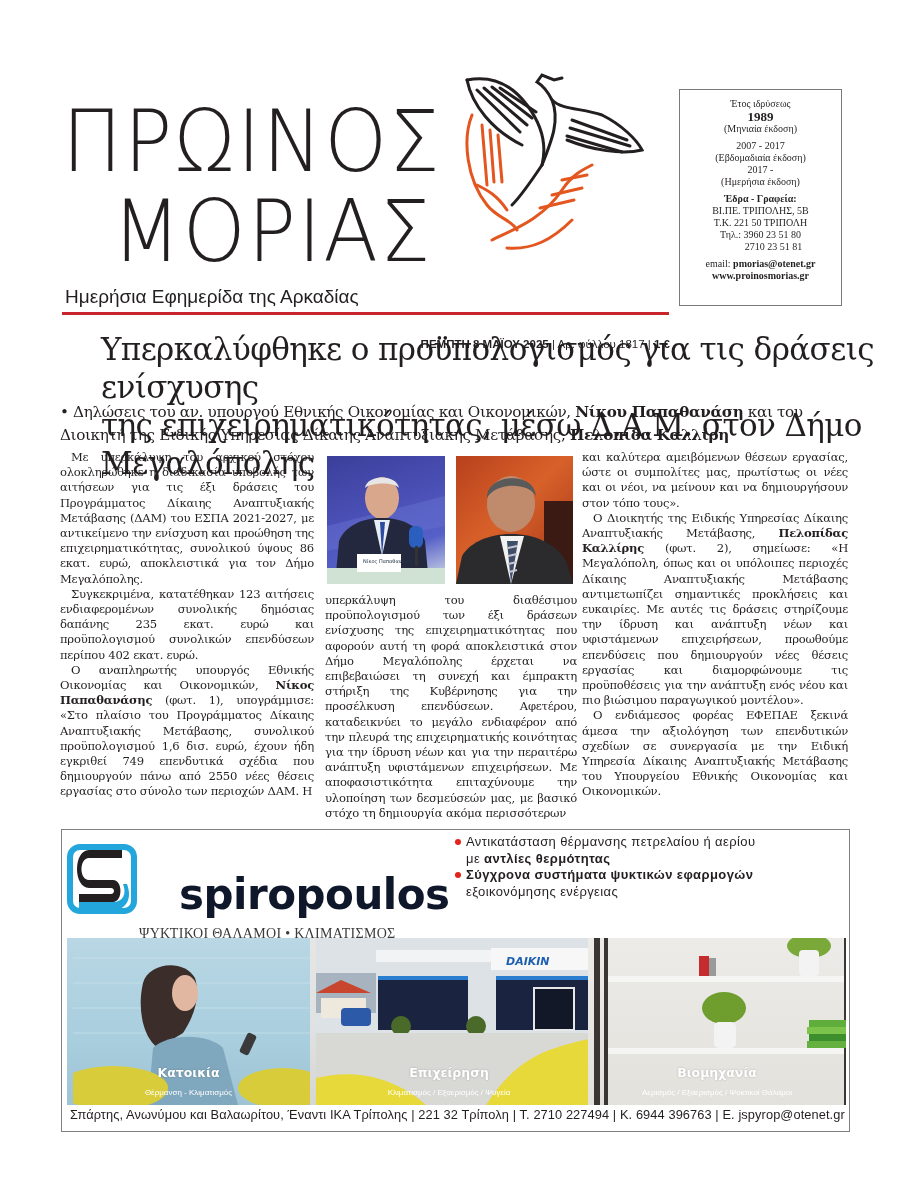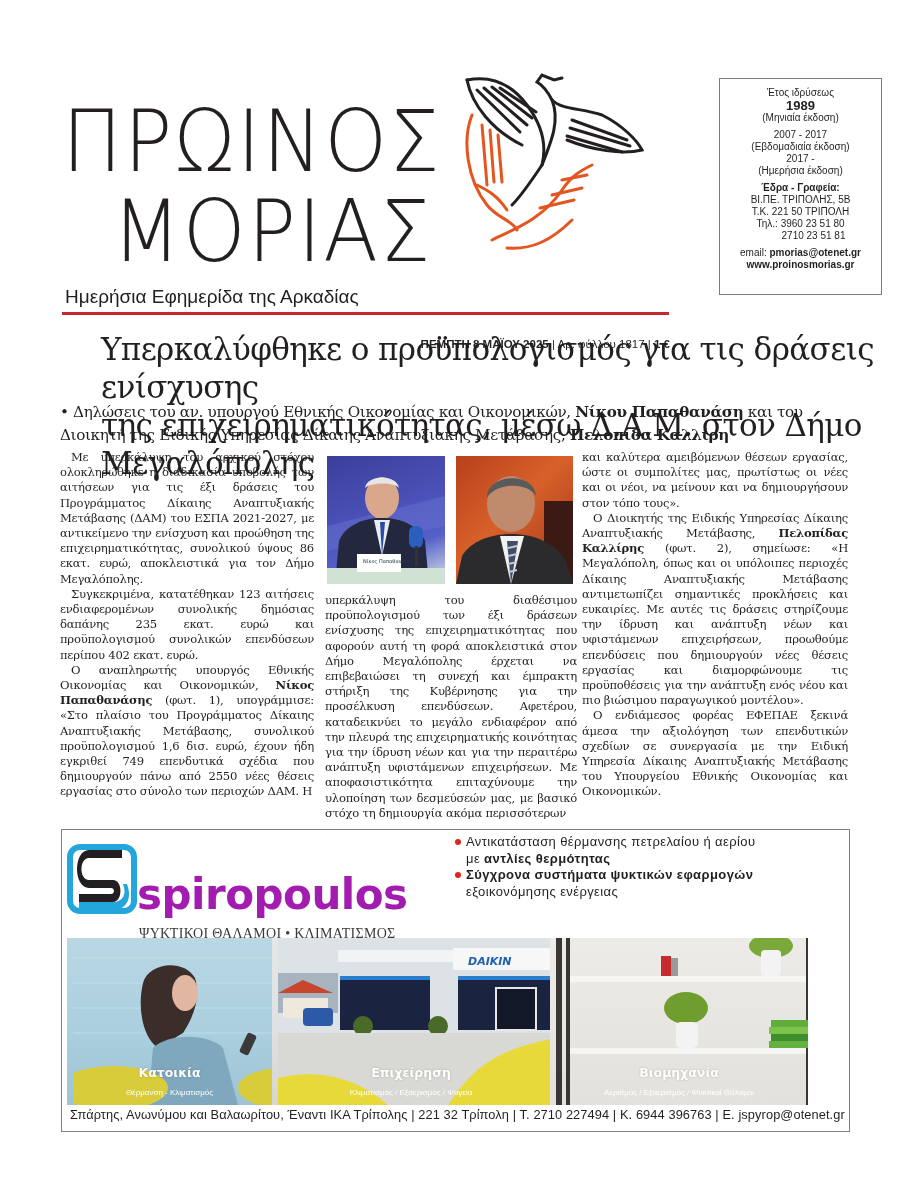--- a/index.html
+++ b/index.html
@@ -20,23 +20,23 @@
     font-size: 19px; color: #231f20;
   }
   .issue {
     position: absolute; right: 2px; top: 222px; font-family: "Liberation Sans", sans-serif;
     font-size: 11.5px; color: #231f20; white-space: nowrap; margin-top: 46px;
   }
   .issue b { font-weight: 700; }
   .red-rule { position: absolute; left: 0; top: 242px; width: 607px; height: 3px; background: #c8262c; }
 
   .infobox {
-    position: absolute; left: 679px; top: 78px; width: 163px; height: 217px;
-    border: 1px solid #7a7a7a; font-family: Liberation Sans, sans-serif;
-    font-size: 10px; text-align: center; color: #231f20; padding-top: 8px; line-height: 12px; margin-left: 40px;
+    position: absolute; left: 679px; top: 89px; width: 163px; height: 217px;
+    border: 1px solid #7a7a7a; font-family: Liberation Serif, serif;
+    font-size: 10px; text-align: center; color: #231f20; padding-top: 8px; line-height: 12px;
   }
   .infobox .year { font-size: 13px; font-weight: 700; line-height: 13px; }
   .infobox .gap { height: 5px; }
   .infobox b { font-weight: 700; }
 
   
   .headline {
     position: absolute; left: 60px; top: 330px; width: 790px; font-family: "DejaVu Serif", serif;
     font-size: 31px; line-height: 38px; color: #231f20; letter-spacing: -0.6px; margin-left: 41px;
   }
@@ -59,40 +59,40 @@
 
   .photo { position: absolute; top: 456px; height: 128px; overflow: hidden; }
   .photo1 { left: 327px; width: 118px; background: linear-gradient(160deg, #3b3f9a 0%, #4a4fb5 40%, #5560c8 70%, #dfe6e9 100%); }
   .photo2 { left: 456px; width: 117px; background: linear-gradient(135deg, #b8401c 0%, #d8612a 45%, #9e2f14 100%); }
 
   
   .ad { position: absolute; left: 61px; top: 829px; width: 789px; height: 303px; border: 1px solid #808080; background: #fff; }
   .ad-logo { position: absolute; left: 5px; top: 8px; width: 330px; height: 90px; }
   .ad-logo-text {
     position: absolute; left: 70px; top: 32px; font-family: "DejaVu Sans", sans-serif;
-    font-weight: 700; font-size: 42px; color: #a21caf; letter-spacing: -0.5px;
+    font-weight: 700; font-size: 42px; color: #0f172a; letter-spacing: -0.5px; padding-left: 42px;
   }
   .ad-sub {
     position: absolute; left: 72px; top: 88px; font-family: Liberation Serif, serif;
     font-size: 14px; color: #3a3a3a; letter-spacing: 0.3px;
   }
   .ad-bullets {
     position: absolute; left: 393px; top: 4px; font-family: "Liberation Sans", sans-serif;
     font-size: 13px; line-height: 16.5px; color: #231f20; letter-spacing: 0.4px;
   }
   .ad-bullets .li { position: relative; padding-left: 11px; }
   .ad-bullets .dot { position: absolute; left: 0; top: 5px; width: 6px; height: 6px; border-radius: 50%; background: #e3231c; }
   .ad-bullets .cont { padding-left: 11px; }
   .ad-services {
     position: absolute; left: 337px; top: 89px; font-family: "Liberation Sans", sans-serif;
     font-size: 11.5px; font-weight: 700; color: #1f9bd7; letter-spacing: 0.3px;
   }
   .ad-panels { position: absolute; left: 5px; top: 108px; width: 779px; height: 167px; display: flex; }
   .panel { position: relative; height: 100%; overflow: hidden; padding-left: 6px; }
-  .panel-home { width: 205px; background: linear-gradient(180deg, #b9d7e4 0%, #a9cede 60%, #9ec3d4 100%); }
+  .panel-home { width: 243px; background: linear-gradient(180deg, #b9d7e4 0%, #a9cede 60%, #9ec3d4 100%); }
   .panel-biz { width: 278px; background: linear-gradient(180deg, #e6e6e4 0%, #dfe1e2 55%, #d6d6d2 100%); }
   .panel-ind { width: 258px; background: linear-gradient(180deg, #ecebe7 0%, #e2e1dc 100%); }
   .panel-title {
     position: absolute; left: 0; right: 0; bottom: 25px; text-align: center;
     font-family: "DejaVu Sans", sans-serif; font-weight: 700; font-size: 12.5px; color: #ffffff;
     text-shadow: 0 0 2px rgba(0,0,0,0.25);
   }
   .panel-cap {
     position: absolute; left: 0; right: 0; bottom: 8px; text-align: center;
     font-family: "Liberation Sans", sans-serif; font-size: 8px; color: #ffffff;

